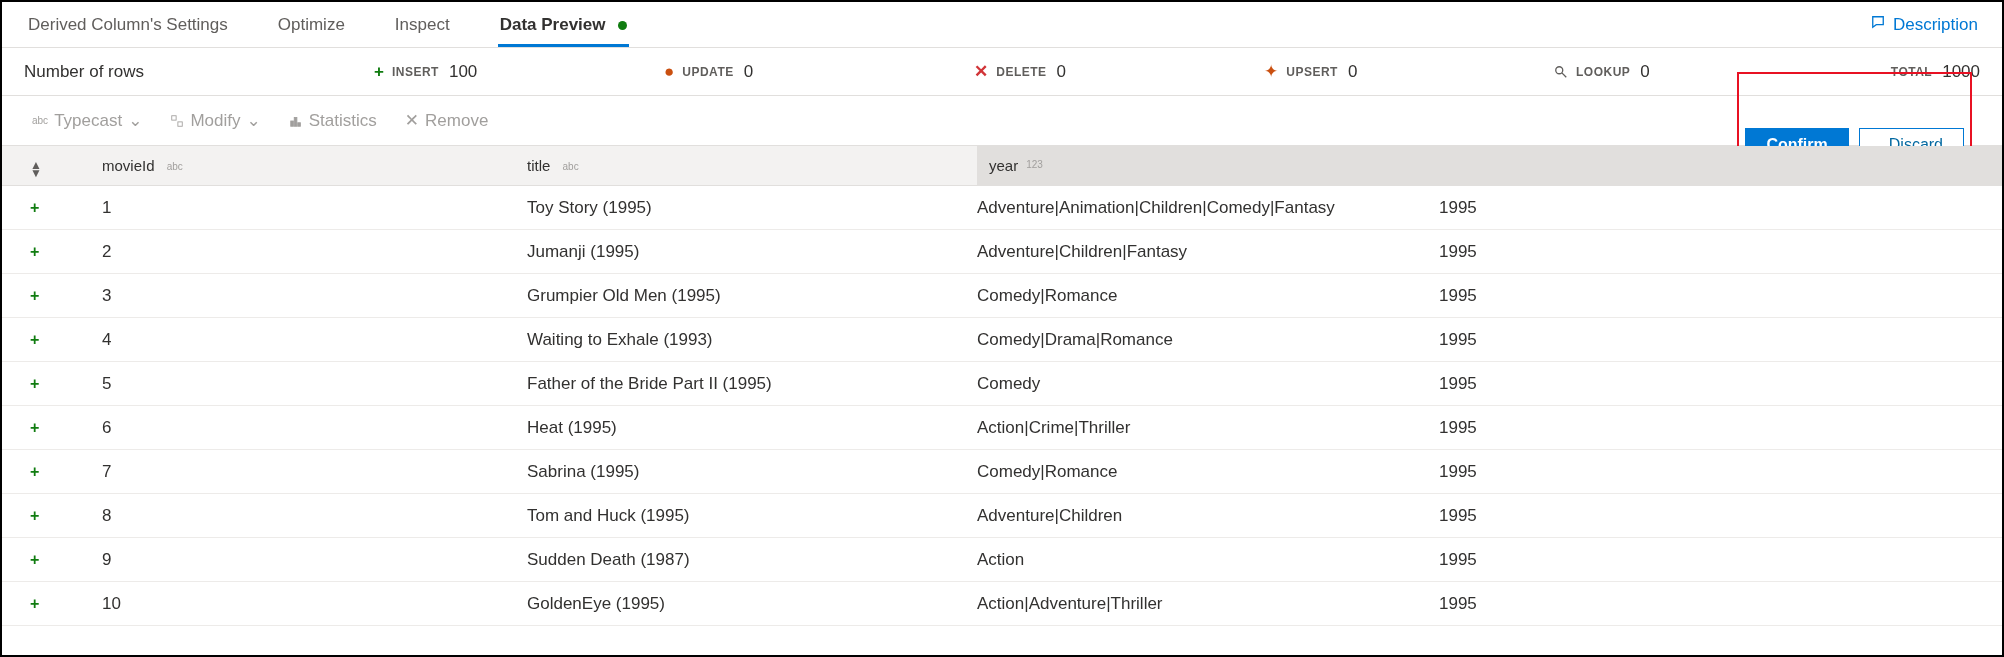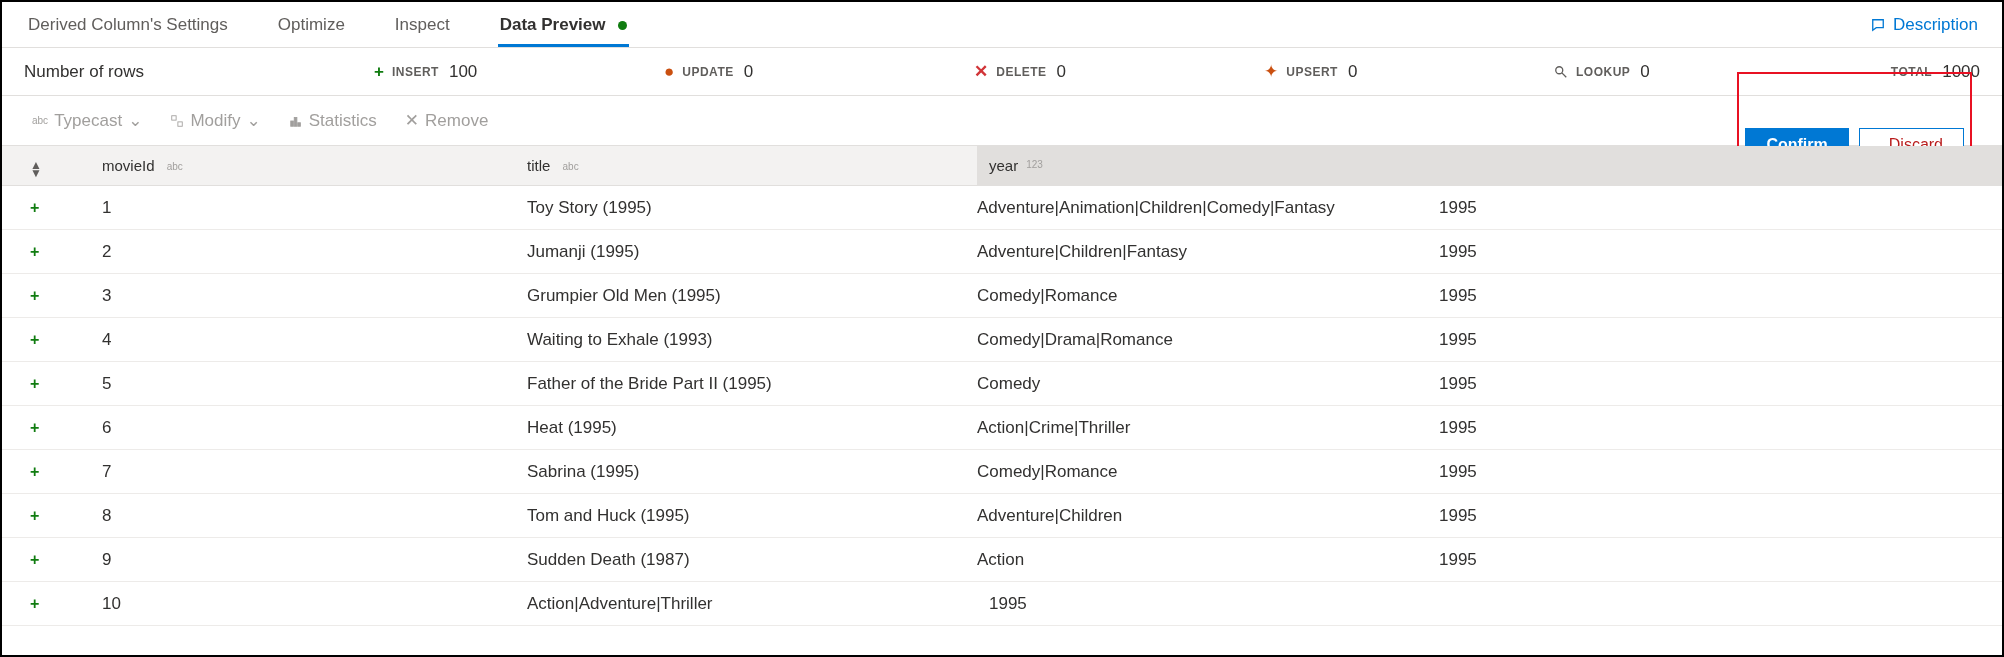--- a/index.html
+++ b/index.html
@@ -44,21 +44,21 @@
     display: inline-block;
     width: 9px; height: 9px;
     background: #107c10;
     border-radius: 50%;
     margin-left: 8px;
     vertical-align: middle;
   }
   .tabbar-right {
     margin-left: auto;
     display: flex;
-    align-items: center;
+    align-items: flex-start;
     gap: 8px;
     color: #0078d4;
     cursor: pointer;
     font-size: 17px;
   }
 
   
   .statsrow {
     display: flex;
     align-items: center;
@@ -122,21 +122,21 @@
   }
   .btn {
     padding: 7px 20px;
     font-size: 16px;
     border: 1px solid #0078d4;
     cursor: pointer;
     font-family: inherit;
     margin-top: 48px;
   }
   .btn.primary { background: #0078d4; color: #fff; font-weight: 600; }
-  .btn.secondary { background: #fff; color: #b91c1c; padding-left: 29px; }
+  .btn.secondary { background: #fff; color: #0369a1; padding-left: 29px; }
 
   
   .grid {
     width: 100%;
   }
   .grid-head {
     display: flex;
     align-items: center;
     height: 40px;
     background: #f3f2f1;
@@ -349,17 +349,18 @@
       <div class="grid-row">
         <div class="col-sort">+</div>
         <div class="col-id">9</div>
         <div class="col-title">Sudden Death (1987)</div>
         <div class="col-gen">Action</div>
         <div class="col-year">1995</div>
       </div>
       <div class="grid-row">
         <div class="col-sort">+</div>
         <div class="col-id">10</div>
+        <div class="col-title">GoldenEye (1995)</div>
         <div class="col-gen">Action|Adventure|Thriller</div>
         <div class="col-year">1995</div>
       </div>
     </div>
 </div>
 
 </body></html>

